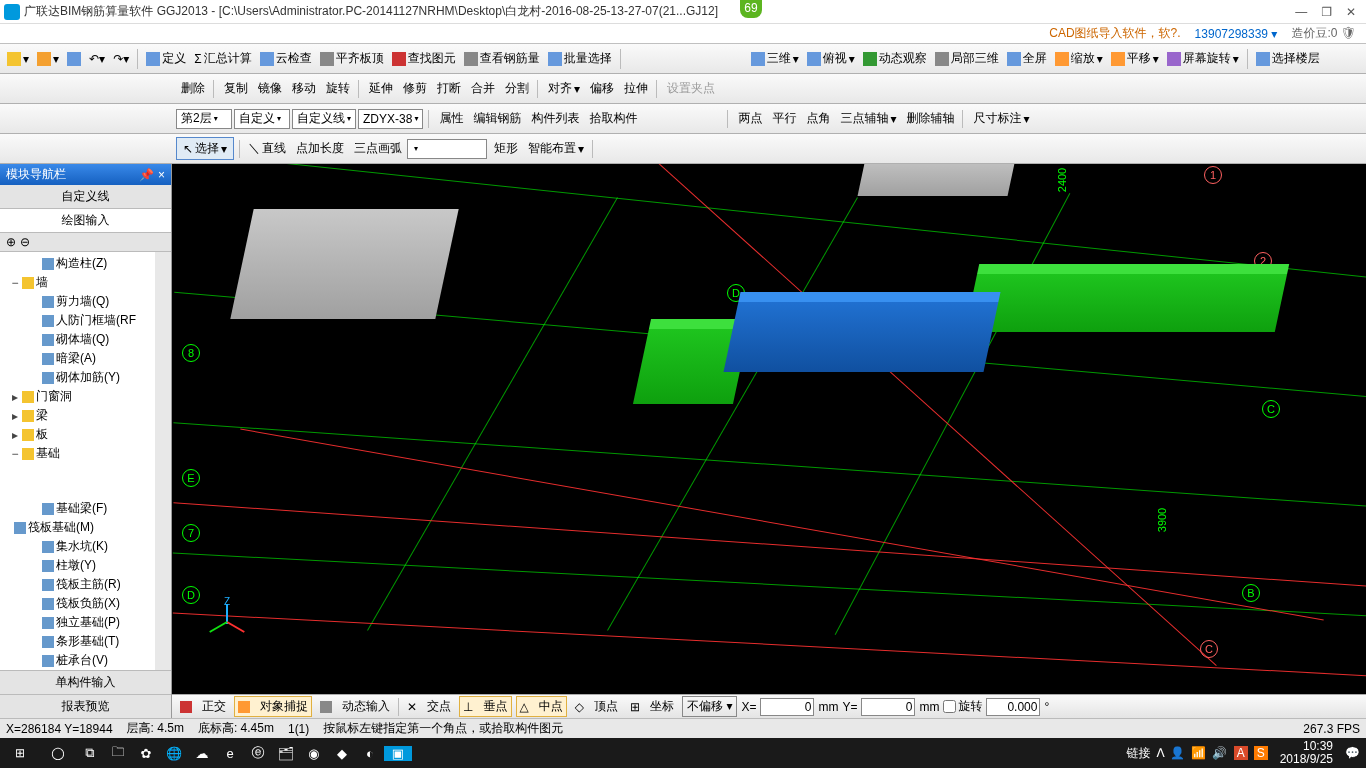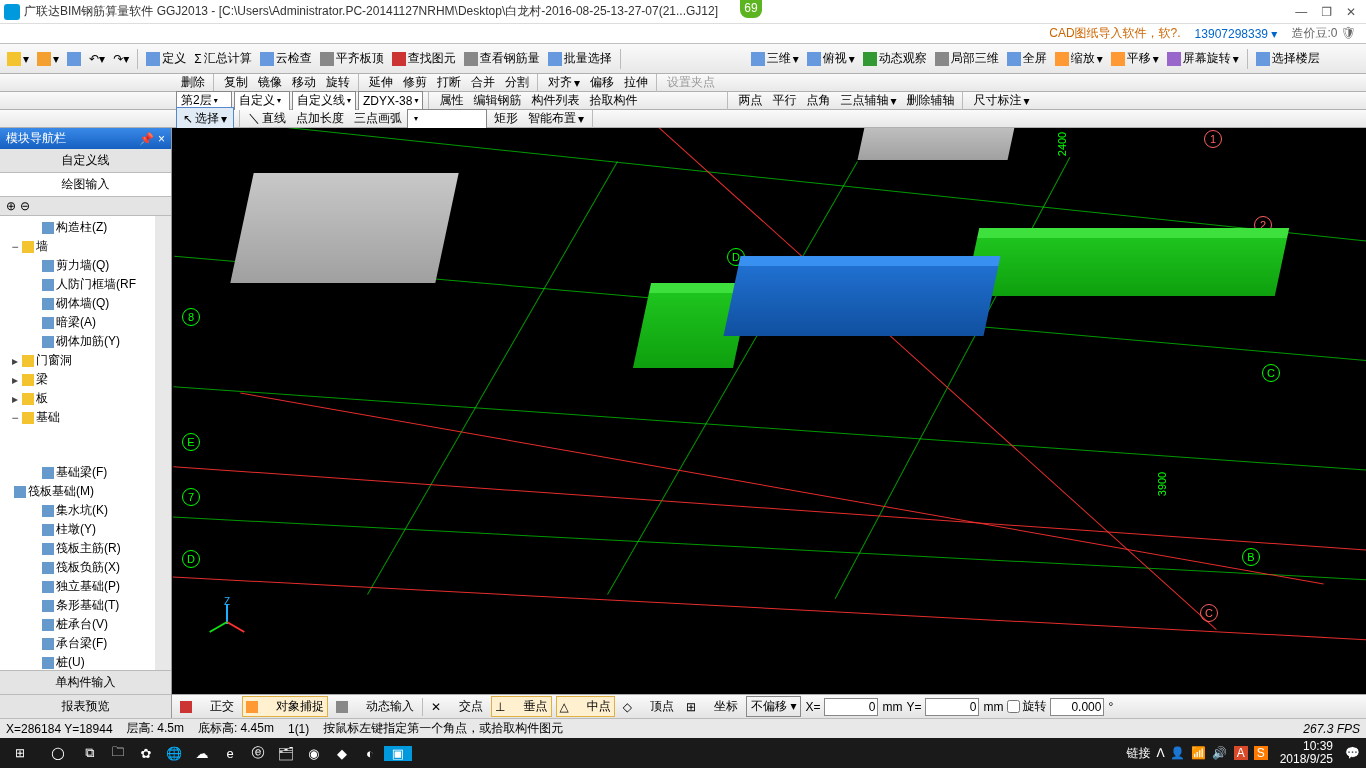--- a/index.html
+++ b/index.html
@@ -15,21 +15,21 @@
 .header2 .phone { color: #0066cc; }
 .header2 .bean { color: #666; }
 .menubar { height: 30px; background: linear-gradient(#fafafa,#e8e8e8); border-bottom: 1px solid #b0b0b0; display: flex; align-items: center; padding: 0 4px; gap: 2px; }
 .menubar .sep { width: 1px; height: 20px; background: #bbb; margin: 0 3px; }
 .menubar .mi { display: flex; align-items: center; gap: 2px; padding: 2px 3px; cursor: pointer; white-space: nowrap; }
 .menubar .mi .ico { width: 14px; height: 14px; display: inline-block; }
 .ico.il1 { background: #f4c430; } .ico.il2 { background: #f4a030; }
 .ico.il3 { background: #6699dd; } .ico.il4 { background: #888; }
 .ico.il5 { background: #339933; } .ico.il6 { background: #cc3333; }
 .ico.il7 { background: #9966cc; } .ico.il8 { background: #ff9933; }
-.toolbar { height: 18px; background: linear-gradient(#fafafa,#e8e8e8); border-bottom: 1px solid #b0b0b0; display: flex; align-items: center; padding: 0 4px; gap: 2px; }
+.toolbar { height: 30px; background: linear-gradient(#fafafa,#e8e8e8); border-bottom: 1px solid #b0b0b0; display: flex; align-items: center; padding: 0 4px; gap: 2px; }
 .toolbar .mi { display: flex; align-items: center; gap: 2px; padding: 1px 3px; cursor: pointer; white-space: nowrap; }
 .toolbar .sep { width: 1px; height: 18px; background: #bbb; margin: 0 3px; }
 .toolbar .dd { border: 1px solid #888; background: #fff; padding: 1px 4px; height: 20px; display: flex; align-items: center; min-width: 56px; cursor: pointer; }
 .toolbar .arrow { font-size: 8px; margin-left: 2px; }
 .toolbar .btn-sel { border: 1px solid #5588cc; background: #e0ebf5; padding: 2px 6px; display: flex; align-items: center; gap: 2px; }
 .main { flex: 1; display: flex; min-height: 0; }
 .sidebar { width: 172px; background: #f4f4f4; border-right: 1px solid #999; display: flex; flex-direction: column; }
 .sidebar .sb-title { background: linear-gradient(#3989e9,#1560c0); color: #fff; padding: 2px 6px; display: flex; align-items: center; justify-content: space-between; }
 .sidebar .sb-title .pins { display: flex; gap: 4px; }
 .sidebar .sb-tab { background: #e4e4e4; border-bottom: 1px solid #bbb; text-align: center; padding: 3px 0; cursor: pointer; }
@@ -46,26 +46,26 @@
 .canvas { flex: 1; background: #000; position: relative; overflow: hidden; }
 .canvas .grid-line { position: absolute; background: rgba(0,255,0,0.6); }
 .canvas .red-line { position: absolute; background: rgba(255,50,50,0.9); height: 1px; }
 .canvas .axis-label { position: absolute; width: 18px; height: 18px; border: 1px solid #0f0; border-radius: 50%; color: #0f0; text-align: center; line-height: 16px; font-size: 11px; }
 .canvas .axis-red { border-color: #ff6060; color: #ff6060; }
 .canvas .dim { position: absolute; color: #0f0; font-size: 11px; }
 .canvas .bar3d { position: absolute; transform: skewX(-12deg); }
 .canvas .gizmo { position: absolute; left: 36px; bottom: 50px; width: 40px; height: 40px; }
 .canvas .giz-ax { position: absolute; width: 2px; height: 20px; }
 .bottombar { height: 24px; background: linear-gradient(#fafafa,#e4e4e4); border-top: 1px solid #aaa; display: flex; align-items: center; padding: 0 4px; gap: 4px; }
-.bottombar .bb { display: flex; align-items: center; gap: 18px; padding: 1px 3px; border: 1px solid transparent; cursor: pointer; }
+.bottombar .bb { display: flex; align-items: center; gap: 10px; padding: 1px 3px; border: 1px solid transparent; cursor: pointer; }
 .bottombar .bb.on { border: 1px solid #e0b040; background: #fff1d0; }
 .bottombar .ck { display: flex; align-items: center; gap: 2px; }
 .bottombar input[type=text] { width: 54px; height: 18px; border: 1px solid #888; text-align: right; padding-right: 2px; }
 .statusbar { height: 20px; background: #e8e8e8; border-top: 1px solid #bbb; display: flex; align-items: center; gap: 14px; padding: 0 6px; }
-.statusbar .fps { margin-left: auto; font-style: italic; }
+.statusbar .fps { margin-left: auto; }
 .taskbar { height: 30px; background: #1a1a1a; display: flex; align-items: center; color: #fff; }
 .taskbar .start { width: 40px; text-align: center; }
 .taskbar .cortana { width: 36px; text-align: center; }
 .taskbar .search { background: #2a2a2a; height: 28px; width: 290px; display: flex; align-items: center; padding: 0 8px; color: #aaa; }
 .taskbar .tico { width: 28px; text-align: center; font-size: 13px; cursor: pointer; }
 .taskbar .tray { margin-left: auto; display: flex; align-items: center; gap: 6px; padding-right: 6px; font-size: 11px; }
 .taskbar .clock { text-align: right; padding: 0 6px; line-height: 1.1; }
 </style>
 </head>
 <body>

